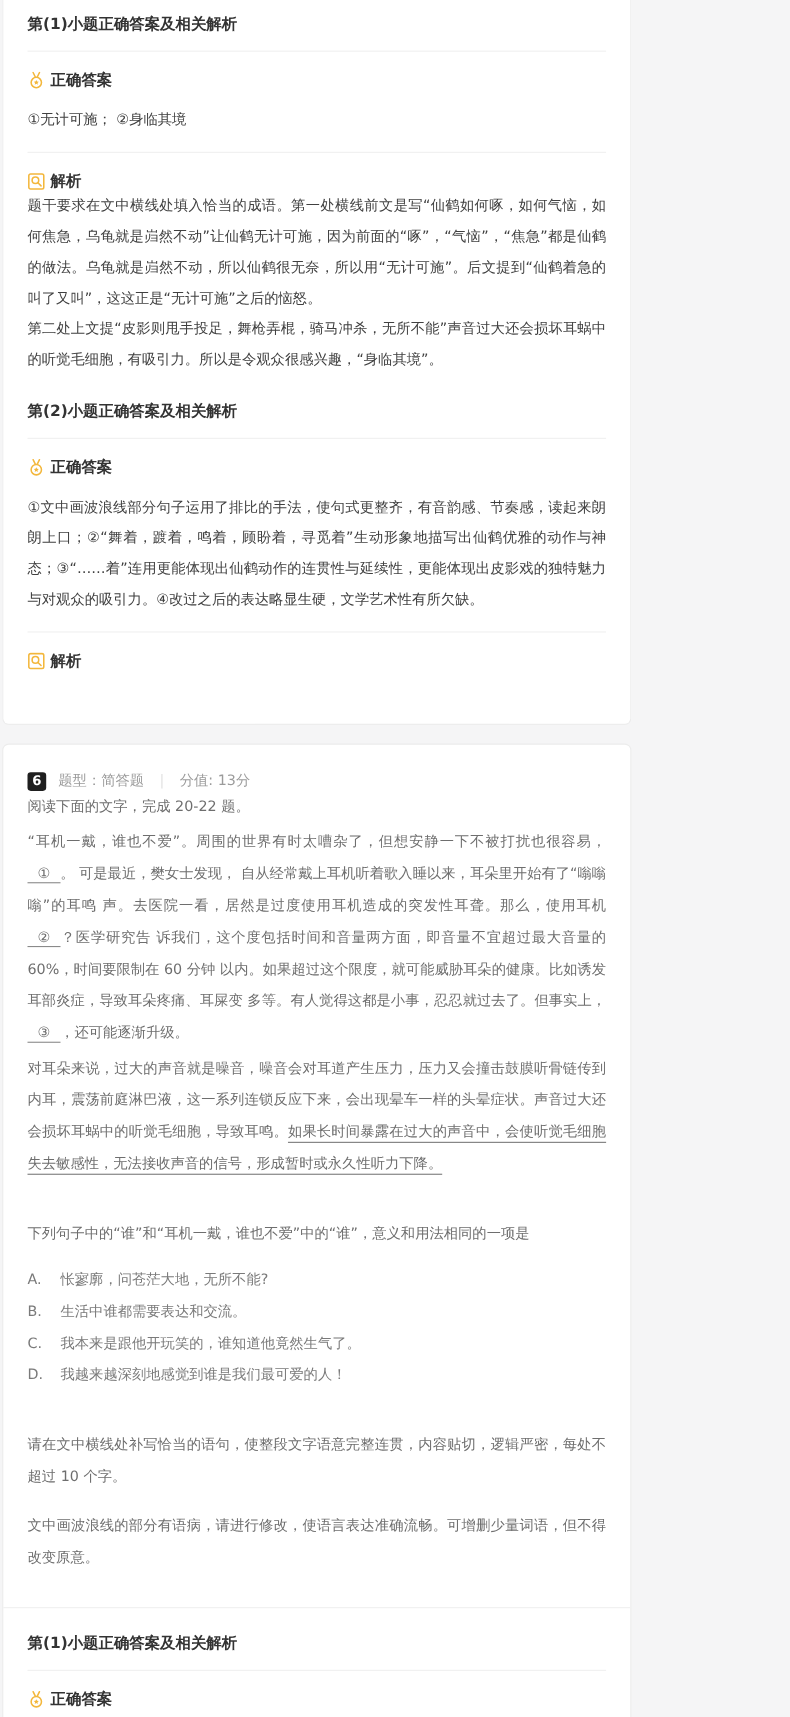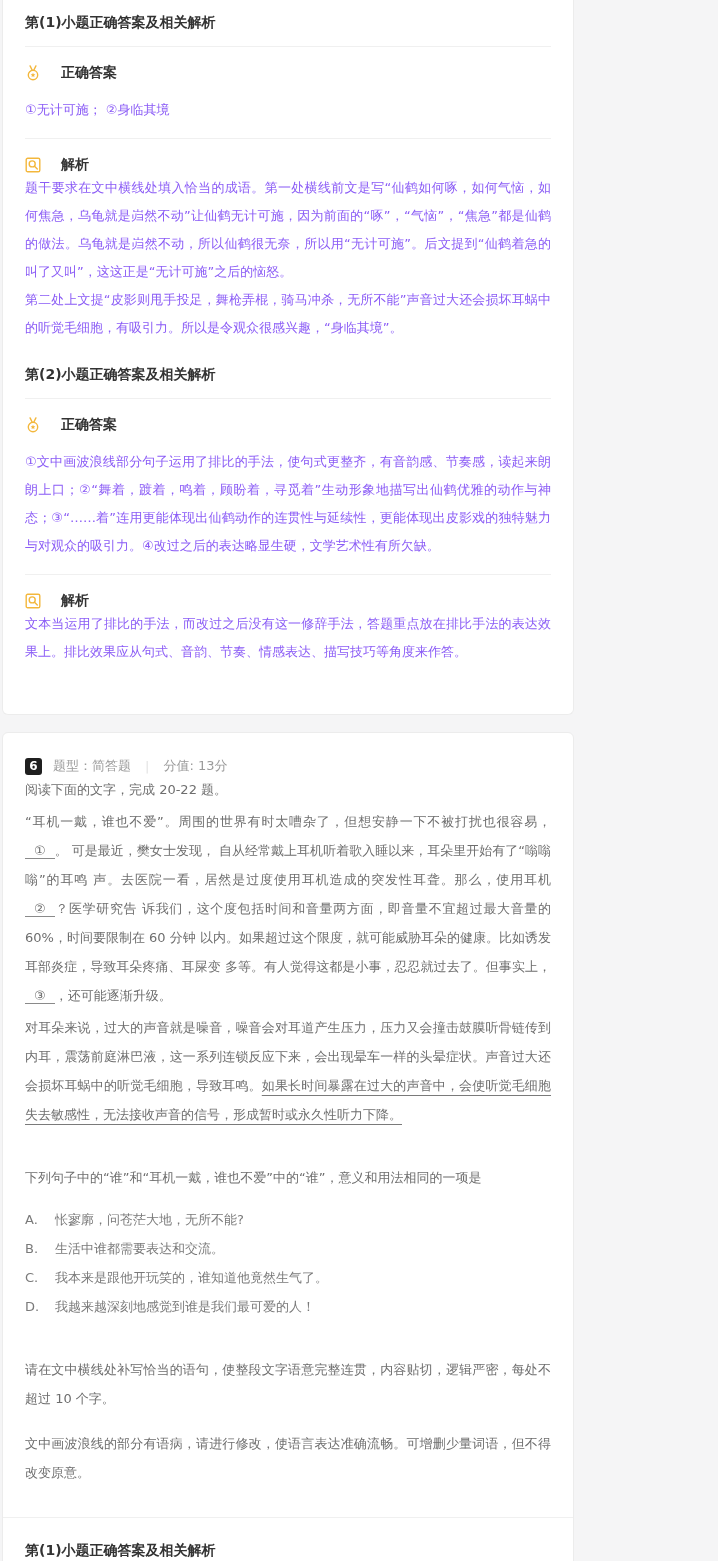--- a/index.html
+++ b/index.html
@@ -23,28 +23,28 @@
   .card-question { margin-top:17px; padding-top:24px; padding-bottom:80px; }
 
   h3.sec-heading {
     font-size:14px; font-weight:bold; color:#333;
     line-height:20px;
   }
   .hr { height:1px; background:#f0f0f0; margin:14px 0 0; }
   .hr-full { height:1px; background:#f0f0f0; margin:30px -22px 0; }
 
   .label-row {
-    display:flex; align-items:center; gap:20px;
+    display:flex; align-items:center; gap:5px;
     margin-top:17px;
     font-size:14px; font-weight:bold; color:#333;
   }
   .label-row svg { display:block; }
 
   p.body-text {
-    font-size:13px; color:#8b5cf6; line-height:28px;
+    font-size:13px; color:#404040; line-height:28px;
     text-align:justify;
   }
   .mt-answer { margin-top:14px; }
   .mt-analysis { margin-top:0; }
   .mt-heading { margin-top:22px; }
 
   
   .q-meta { display:flex; align-items:center; font-size:13px; color:#9b9b9b; }
   .q-badge {
     width:17px; height:17px; border-radius:3px;
@@ -138,21 +138,20 @@
     <div class="label-row">
       <span>
         <svg width="16" height="16" viewBox="0 0 16 16" fill="none">
           <rect x="1.2" y="1.2" width="13.6" height="13.6" rx="1.6" stroke="#F3B73C" stroke-width="1.4"></rect>
           <circle cx="7.2" cy="6.9" r="3" stroke="#F3B73C" stroke-width="1.4"></circle>
           <path d="M9.5 9.2 L12.3 12" stroke="#F3B73C" stroke-width="1.4" stroke-linecap="round"></path>
         </svg>
       </span>
       <span>解析</span>
     </div>
-    <p class="body-text mt-analysis">文本当运用了排比的手法，而改过之后没有这一修辞手法，答题重点放在排比手法的表达效果上。排比效果应从句式、音韵、节奏、情感表达、描写技巧等角度来作答。</p>
 
   </section>
 
   <section class="card card-question">
 
     <div class="q-meta">
       <span class="q-badge">6</span>
       <span>题型：简答题</span>
       <span class="q-sep">|</span>
       <span>分值: 13分</span>

